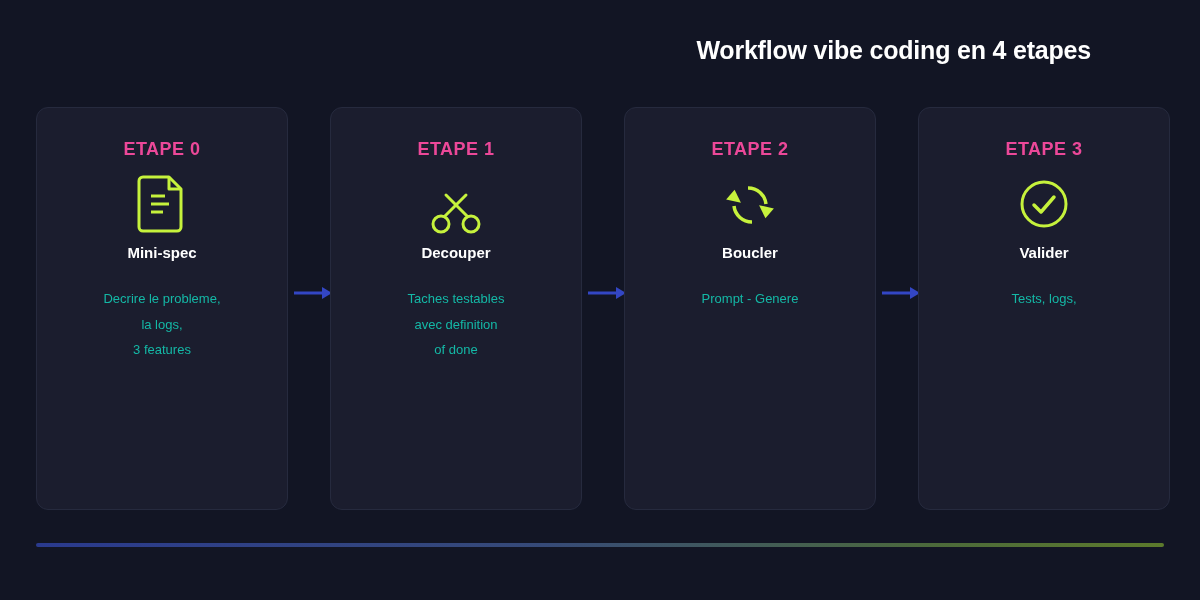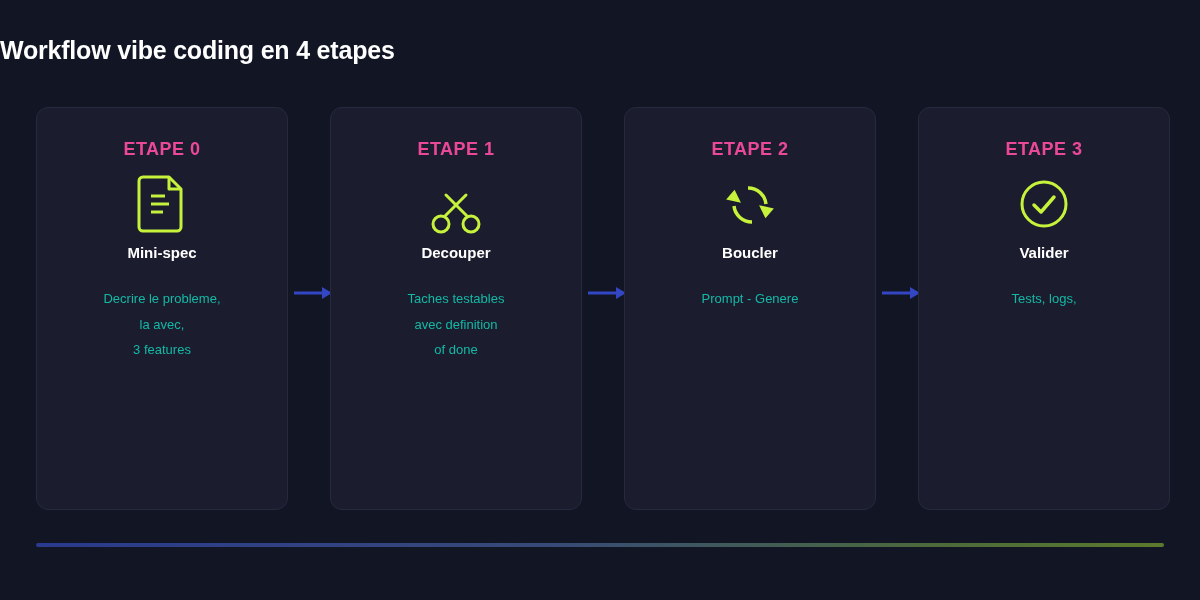--- a/index.html
+++ b/index.html
@@ -4,21 +4,21 @@
 <style>
   * { box-sizing: border-box; margin: 0; padding: 0; }
   html, body { width: 1200px; height: 600px; overflow: hidden; }
   body {
     background: #121524;
     font-family: "Liberation Sans", "DejaVu Sans", sans-serif;
     position: relative;
   }
   .title {
     position: absolute; top: 36px; left: 0; width: 1091px;
-    text-align: left; color: #ffffff;
+    text-align: right; color: #ffffff;
     font-size: 25px; font-weight: bold; letter-spacing: -0.2px;
   }
   .card {
     position: absolute; top: 107px; width: 252px; height: 403px;
     background: #1b1d2e;
     border: 1.5px solid #262a3e;
     border-radius: 12px;
     text-align: center;
   }
   .step {
@@ -59,21 +59,21 @@
       <path d="M11 3 H37 L49 15 V53 A4 4 0 0 1 45 57 H11 A4 4 0 0 1 7 53 V7 A4 4 0 0 1 11 3 Z" fill="none" stroke="#c6f23c" stroke-width="3" stroke-linejoin="round"></path>
       <path d="M37 3 V15 H49" fill="none" stroke="#c6f23c" stroke-width="3" stroke-linejoin="round"></path>
       <line x1="19" y1="22" x2="33" y2="22" stroke="#c6f23c" stroke-width="3"></line>
       <line x1="19" y1="30" x2="37" y2="30" stroke="#c6f23c" stroke-width="3"></line>
       <line x1="19" y1="38" x2="31" y2="38" stroke="#c6f23c" stroke-width="3"></line>
     </svg>
   </div>
   <div class="name">Mini-spec</div>
   <div class="desc">
     <div>Decrire le probleme,</div>
-    <div>la avec,</div>
+    <div>la logs,</div>
     <div>3 features</div>
   </div>
 </div>
 
 <svg class="arrow" style="left:294px;" viewBox="0 0 40 14">
   <line x1="0" y1="7" x2="30" y2="7" stroke="#3346c4" stroke-width="3"></line>
   <polygon points="28,1 38,7 28,13" fill="#3346c4"></polygon>
 </svg>
 
 <div class="card" style="left:330px;">

